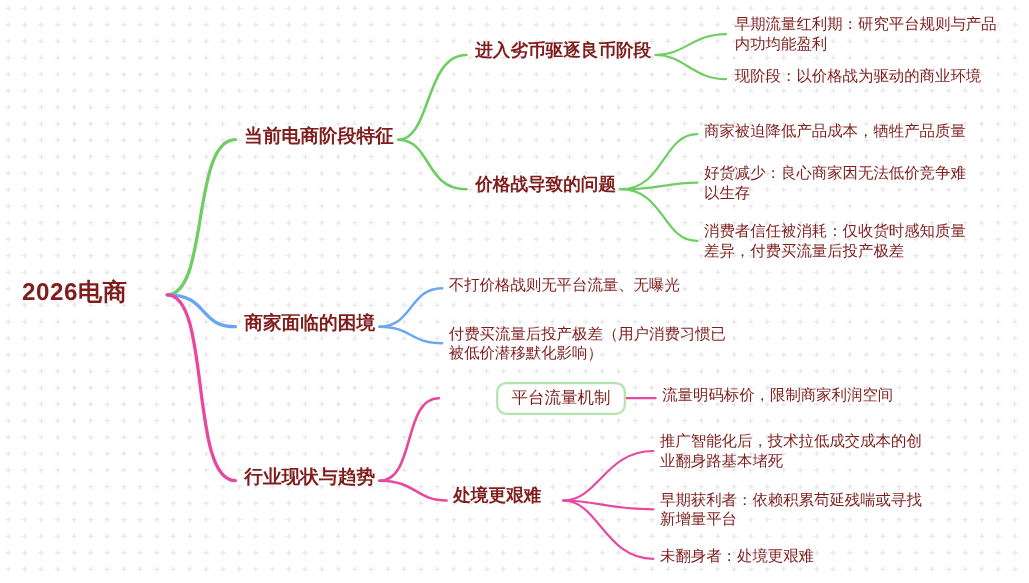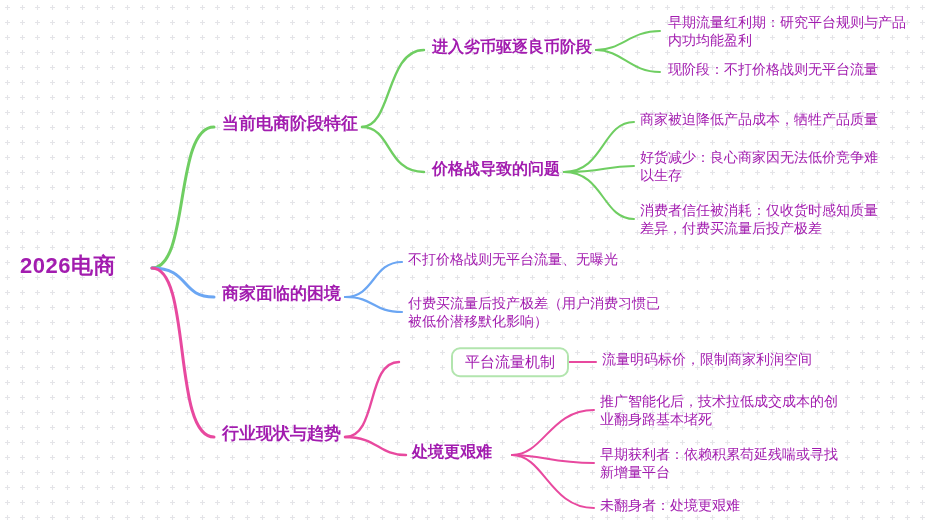--- a/index.html
+++ b/index.html
@@ -9,21 +9,21 @@
     overflow:hidden;
     font-family:"Liberation Sans","DejaVu Sans",sans-serif;
     color:#202020;
   }
   #stage svg.canvas{position:absolute;left:0;top:0;}
   .node{
     position:absolute;
     transform:translateY(-50%);
     white-space:nowrap;
     line-height:1.3;
-    color:#a21caf;
+    color:#7f1d1d;
     z-index:2;
   }
   .root{font-size:22px;font-weight:700;letter-spacing:0.5px;}
   .l1{font-size:17px;font-weight:700;}
   .l2{font-size:16px;font-weight:700;}
   .l3{font-size:14px;font-weight:400;}
   .wrap{white-space:normal;}
   .boxed{
     font-size:15px;font-weight:400;
     border:2px solid #b2e5ae;
@@ -72,21 +72,21 @@
   <div class="node root" style="left:20px;top:266px">2026电商</div>
 
   <div class="node l1" style="left:222px;top:124px">当前电商阶段特征</div>
   <div class="node l1" style="left:222px;top:294px">商家面临的困境</div>
   <div class="node l1" style="left:222px;top:434px">行业现状与趋势</div>
 
   <div class="node l2" style="left:432px;top:47px">进入劣币驱逐良币阶段</div>
   <div class="node l2" style="left:432px;top:169px">价格战导致的问题</div>
 
   <div class="node l3 wrap" style="left:668px;top:31px;max-width:246px">早期流量红利期：研究平台规则与产品内功均能盈利</div>
-  <div class="node l3" style="left:668px;top:69px">现阶段：不打价格战则无平台流量</div>
+  <div class="node l3" style="left:668px;top:69px">现阶段：以价格战为驱动的商业环境</div>
   <div class="node l3" style="left:640px;top:119px">商家被迫降低产品成本，牺牲产品质量</div>
   <div class="node l3 wrap" style="left:640px;top:166px;max-width:246px">好货减少：良心商家因无法低价竞争难以生存</div>
   <div class="node l3 wrap" style="left:640px;top:219px;max-width:250px">消费者信任被消耗：仅收货时感知质量差异，付费买流量后投产极差</div>
 
   <div class="node l3" style="left:408px;top:259px">不打价格战则无平台流量、无曝光</div>
   <div class="node l3 wrap" style="left:408px;top:312px;max-width:252px">付费买流量后投产极差（用户消费习惯已被低价潜移默化影响）</div>
 
   <div class="node boxed" style="left:403px;top:362px">平台流量机制</div>
   <div class="node l2" style="left:412px;top:452px">处境更艰难</div>
 

